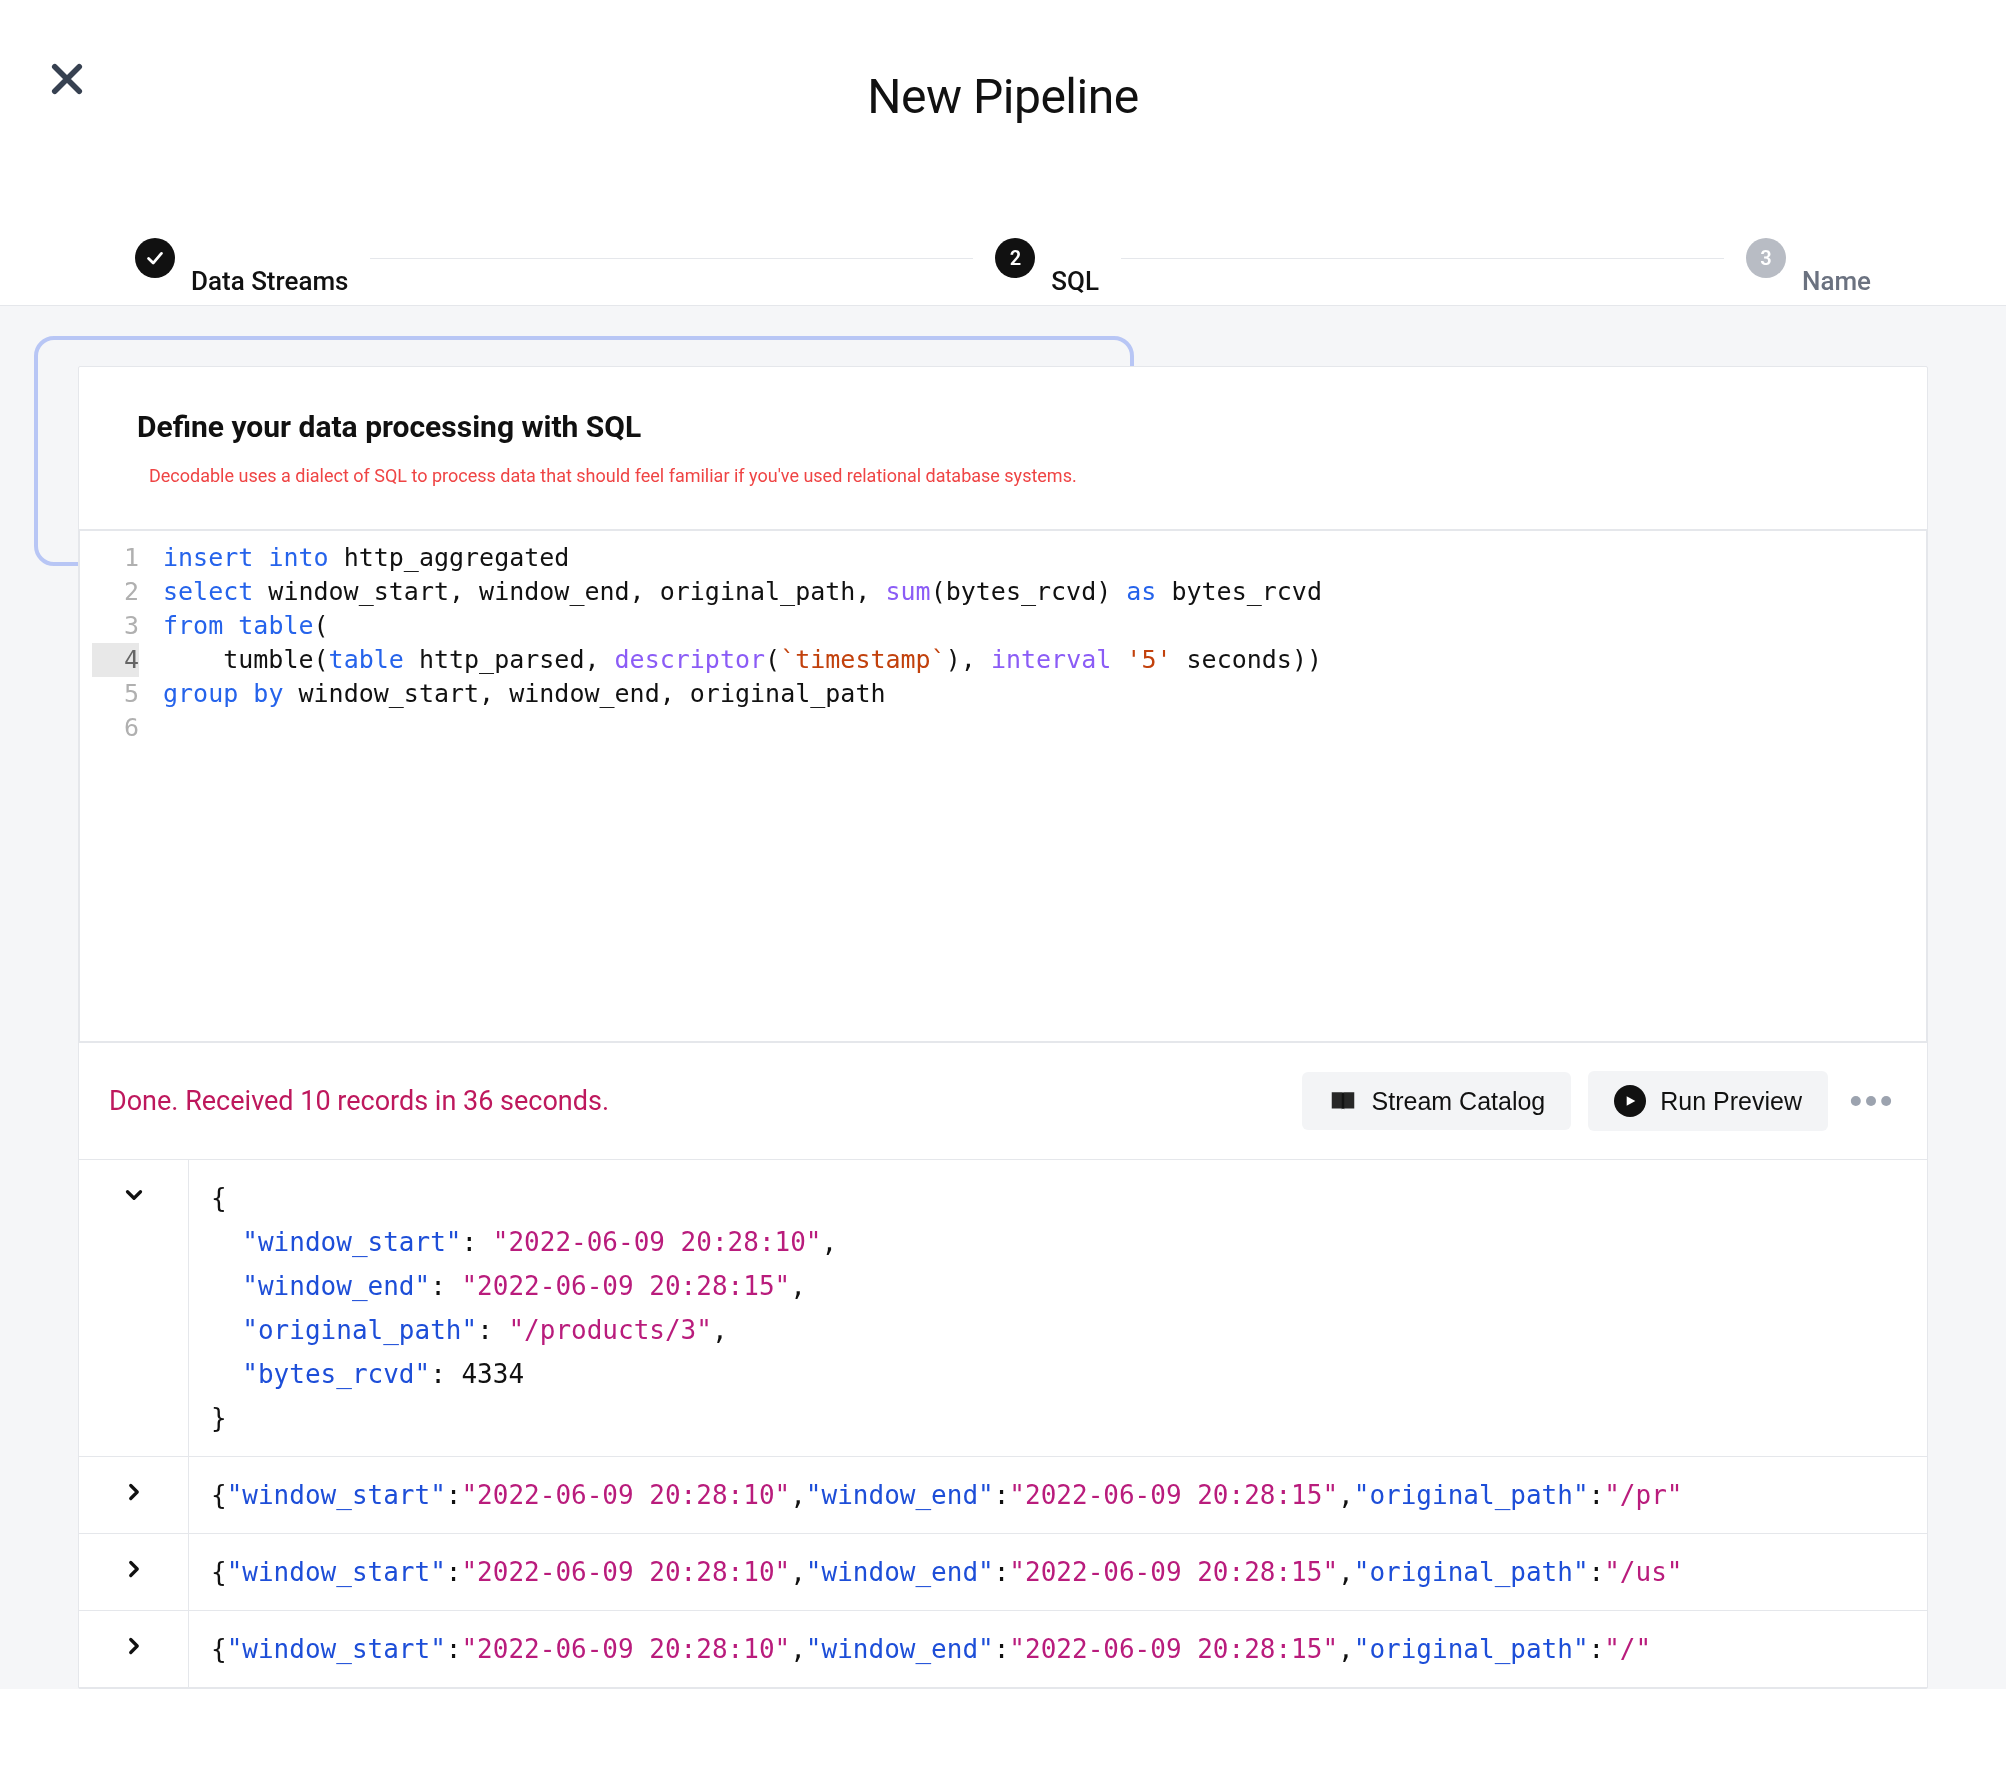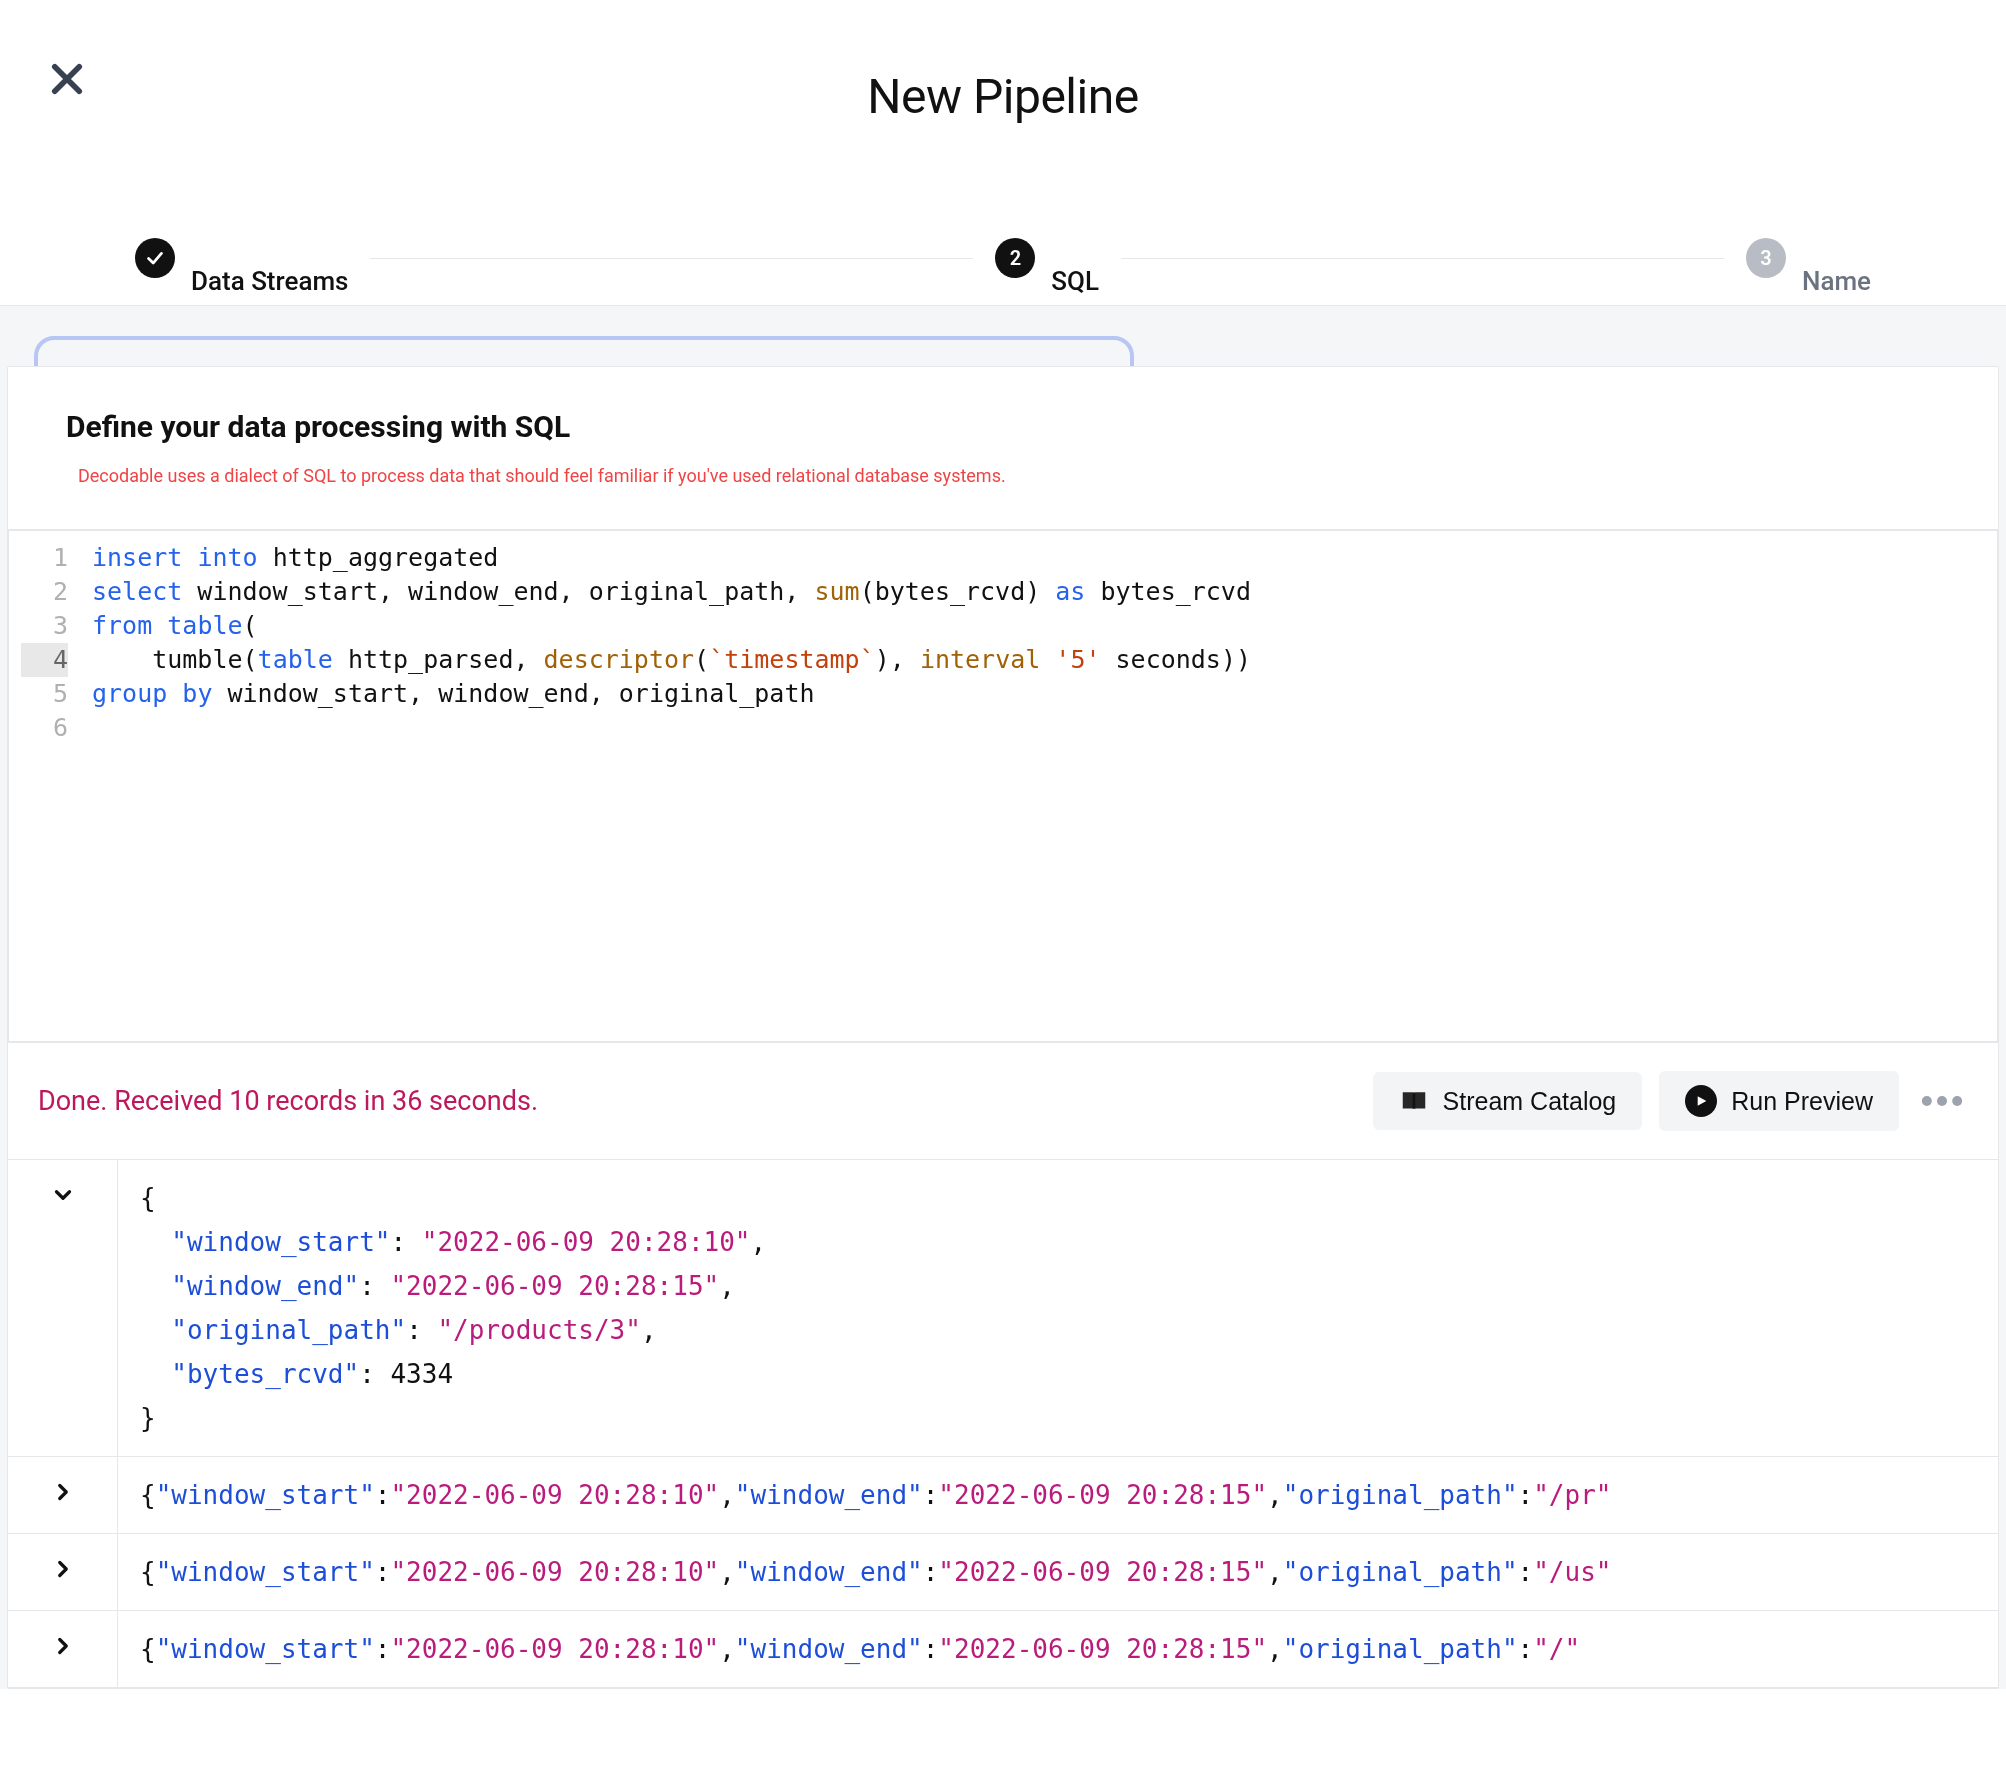--- a/index.html
+++ b/index.html
@@ -20,36 +20,36 @@
 .step-label.inactive { color:#6b7280; }
 .step-line { flex:1; height:1px; background:#e5e7eb; margin:0 22px; }
 
 
 .content-bg { background:#f5f6f8; padding-top: 30px; position:relative; }
 
 
 .accent-rect { position:absolute; left: 34px; top: 30px; width: 1100px; height: 230px; border: 4px solid #b8c6f5; border-radius: 20px; }
 
 
-.card { position:relative; margin: 0 auto; width: 1992px; background:#fff; border:1px solid #e5e7eb; border-radius: 2px; margin-top: 30px; }
+.card { position:relative; margin: 0 auto; width: 1850px; background:#fff; border:1px solid #e5e7eb; border-radius: 2px; margin-top: 30px; }
 .card-header { padding: 42px 58px 40px 58px; border-bottom: 1px solid #e5e7eb; }
 .card-title { font-size: 30px; font-weight:700; margin-bottom: 18px; }
 .card-desc { font-size: 18px; color:#ef4444; line-height:1.5;margin-left:12px; }
 
 
 .editor-wrap { padding: 0; }
 .editor { border:1px solid #e5e7eb; margin: 0 0 0 0; }
 .editor-body { display:flex; font-family: ui-monospace, SFMono-Regular, "SF Mono", Menlo, Consolas, monospace; font-size: 25px; line-height: 34px; padding: 10px 0; min-height: 510px; }
 .gutter { background:#fff; color:#b0b0b0; text-align:right; padding-right: 16px; padding-left: 12px; user-select:none; width: 75px; }
 .gutter div { height:34px; }
 .gutter .hl { background:#e8e8e8; color:#666; }
 .code { padding-left: 8px; padding-right: 12px; white-space:pre; }
 .code .line { height:34px; }
 .tok-kw { color:#2563eb; } 
-.tok-fn { color:#a16207; } 
+.tok-fn { color:#8b5cf6; } 
 .tok-str { color:#c2410c; }
 
 
 .runbar { display:flex; align-items:center; justify-content:space-between; padding: 28px 30px; border-top:1px solid #e5e7eb; border-bottom:1px solid #e5e7eb; }
 .runbar-status { font-size:27px; color:#be185d; }
 .runbar-right { display:flex; align-items:center; gap:17px; }
 .btn { display:flex; align-items:center; gap:14px; background:#f3f4f6; border-radius:6px; padding: 14px 26px; font-size:25px; font-weight:500; color:#111; cursor:pointer; border:none; }
 .btn svg { width:30px; height:30px; }
 .btn .play-circle { width:32px; height:32px; border-radius:50%; background:#111; display:flex; align-items:center; justify-content:center; }
 .btn .play-circle svg { width:16px; height:16px; fill:#fff; }

